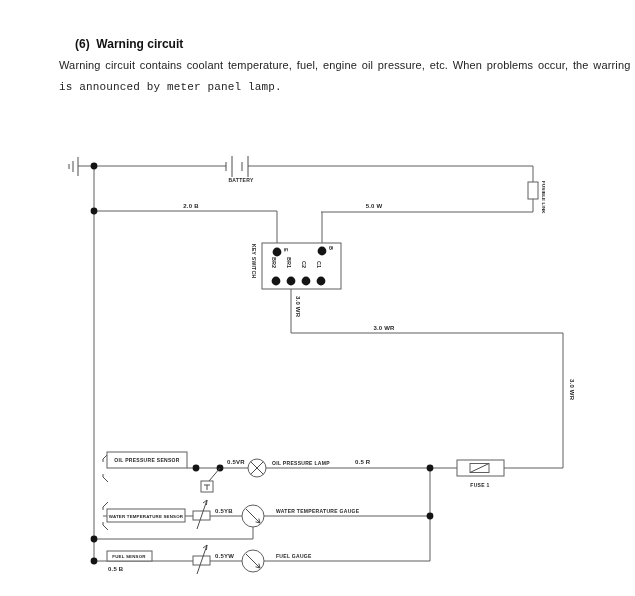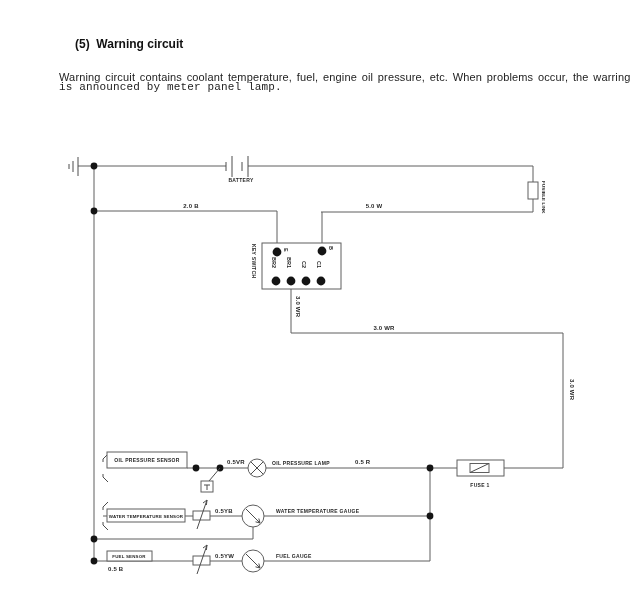--- a/index.html
+++ b/index.html
@@ -6,39 +6,39 @@
   #canvas{
     position:relative;
     width:635px;height:596px;
     background:#ffffff;
     font-family:"Liberation Sans", sans-serif;
     color:#1f1f1f;
     overflow:hidden;
   }
   .txt{position:absolute;white-space:pre;}
   .heading{left:75px;top:37px;font-size:12px;font-weight:bold;color:#111;}
-  .body1{left:59px;top:59px;font-size:11px;color:#222;letter-spacing:0.15px;word-spacing:1.5px;margin-top:12px;}
+  .body1{left:59px;top:59px;font-size:11px;color:#222;letter-spacing:0.15px;word-spacing:1.5px;}
   .body2{left:59px;top:81px;font-size:11px;color:#222;letter-spacing:0.15px;font-family:Liberation Mono, monospace;}
   svg{position:absolute;left:0;top:0;}
   .wire{stroke:#5f5f5f;stroke-width:1;fill:none;}
   .comp{stroke:#5f5f5f;stroke-width:1;fill:#ffffff;}
   .compline{stroke:#4c4c4c;stroke-width:1;fill:none;}
   .dot{fill:#141414;stroke:none;}
   .lbl{fill:#1f1f1f;font-family:"Liberation Sans",sans-serif;font-weight:bold;}
   .lbl-5{font-size:5px;letter-spacing:0.3px;}
   .lbl-45{font-size:4.4px;letter-spacing:0.2px;}
   .lbl-6{font-size:6px;letter-spacing:0.2px;}
   .lbl-55{font-size:5.5px;}
 </style>
 </head>
 <body>
 
 <div id="canvas">
 
-  <div class="txt heading">(5)  Warning circuit</div>
+  <div class="txt heading">(6)  Warning circuit</div>
   <div class="txt body1">Warning circuit contains coolant temperature, fuel, engine oil pressure, etc. When problems occur, the warring</div>
   <div class="txt body2">is announced by meter panel lamp.</div>
 
   <svg width="635" height="596" viewBox="0 0 635 596">
 
     <path class="wire" d="
       M78 166 H226  M248 166 H533 V182  M533 199 V212
       M321 212 H533
       M94 211 H277  M277 211 V252  M322 212 V251
       M94 166 V561

